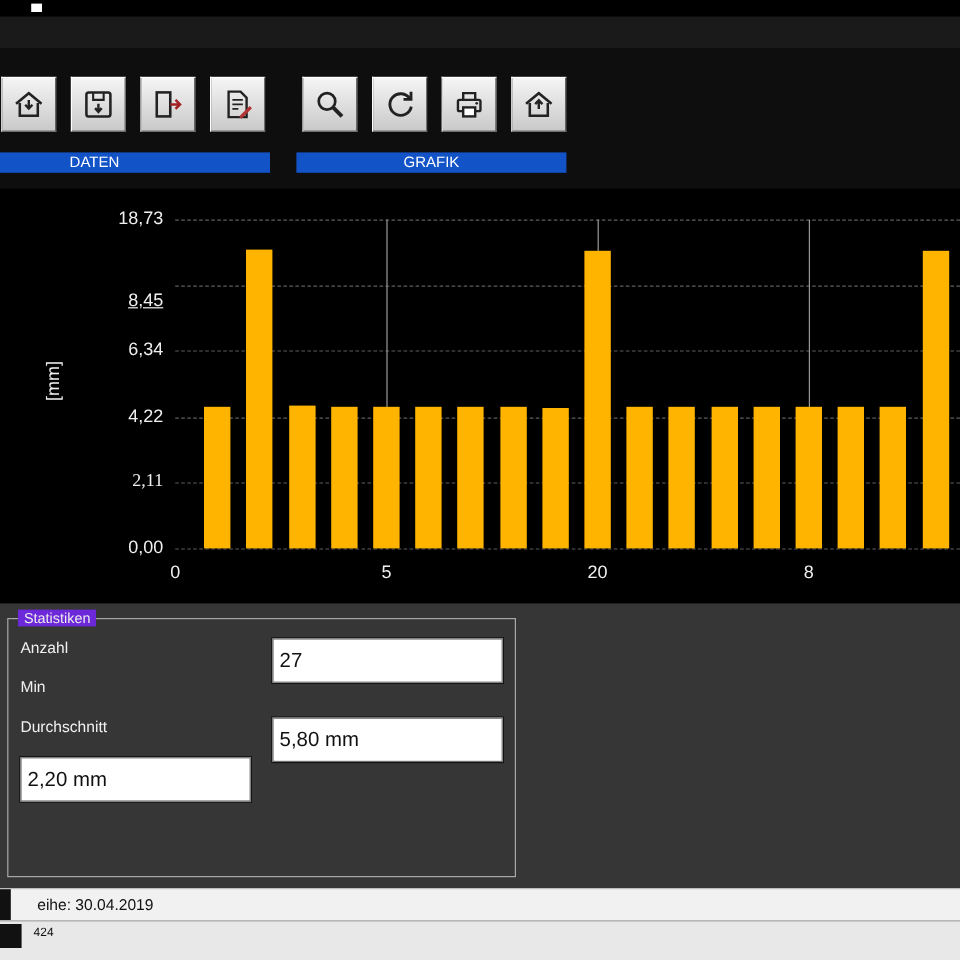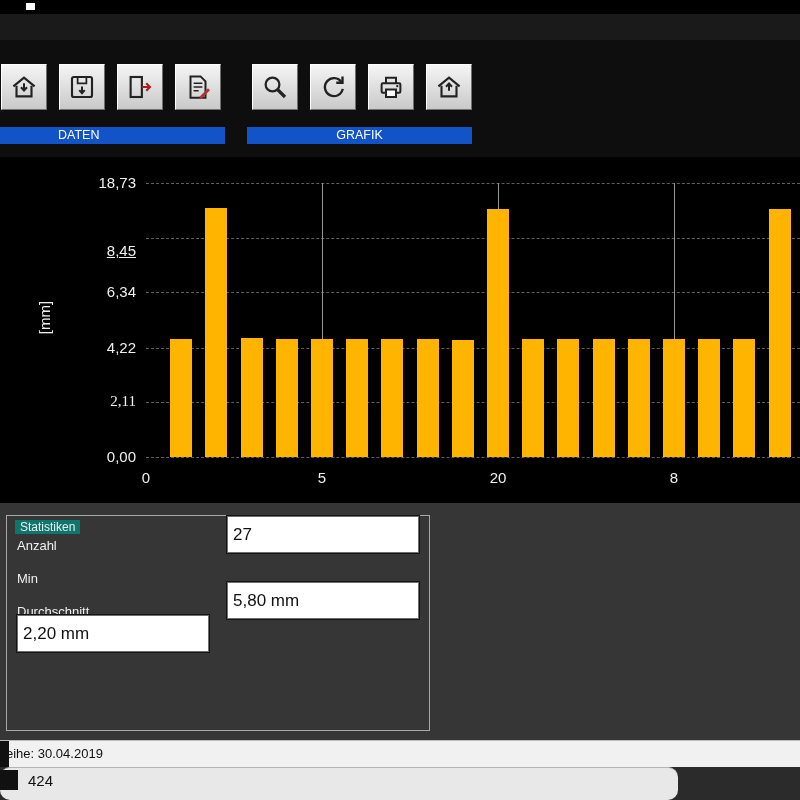--- a/index.html
+++ b/index.html
@@ -25,32 +25,32 @@
   .ylabel{position:absolute;left:28px;top:152px;transform:rotate(-90deg);color:#efefef;font-size:15px;}
   .gl-h{position:absolute;height:0;border-top:1px dashed #5f5f5f;z-index:1;}
   .gl-v{position:absolute;width:1px;background:#989898;z-index:2;}
   .ytick{position:absolute;color:#efefef;font-size:15px;text-align:right;z-index:1;}
   .xtick{position:absolute;color:#efefef;font-size:15px;width:30px;text-align:center;z-index:1;}
   .bar{position:absolute;z-index:3;}
 
   
   .lower{position:absolute;left:0;top:503px;width:800px;height:237px;background:#363636;}
   .groupbox{position:absolute;left:6px;top:12px;width:424px;height:216px;border:1px solid #a8a8a8;box-sizing:border-box;}
-  .legend{position:absolute;top:-8px;left:8px;background:#0f766e;color:#ececec;font-size:12px;padding:0 5px;margin-top:12px;}
+  .legend{position:absolute;top:-8px;left:8px;background:#6d28d9;color:#ececec;font-size:12px;padding:0 5px;}
   .stat-rows{position:absolute;left:10px;top:16px;right:10px;}
-  .stat-row{display:flex;align-items:flex-end;height:21px;margin-bottom:12px;}
+  .stat-row{display:flex;align-items:flex-start;height:21px;margin-bottom:12px;}
   .stat-label{width:210px;color:#f0f0f0;font-size:13px;}
   .stat-input{width:192px;height:37px;border:1px solid #6e6e6e;background:#fff;color:#111;font-size:17px;
               padding:0 5px;box-sizing:border-box;box-shadow:0 0 0 1px #141414;}
 
   
   .status1{position:absolute;left:0;top:740px;width:800px;height:27px;background:#f1f1f1;border-top:1px solid #bdbdbd;box-sizing:border-box;font-size:13px;color:#111;}
   .blk1{position:absolute;left:0;top:0;width:9px;height:26px;background:#111;}
-  .st1-text{position:absolute;left:6px;top:5px;text-align:center;}
-  .status2{position:absolute;left:0;top:767px;width:678px;height:33px;background:#e8e8e8;border-top:1px solid #b5b5b5;box-sizing:border-box;font-size:15px;color:#111;border-radius:10px;}
+  .st1-text{position:absolute;left:31px;top:5px;text-align:center;}
+  .status2{position:absolute;left:0;top:767px;width:800px;height:33px;background:#e8e8e8;border-top:1px solid #b5b5b5;box-sizing:border-box;font-size:10px;color:#111;}
   .blk2{position:absolute;left:0;top:2px;width:18px;height:20px;background:#111;}
   .st2-text{position:absolute;left:28px;top:4px;}
 </style>
 </head>
 <body>
 
 <div class="screen">
 
   <div class="top-black">
     <span class="dash"></span>

